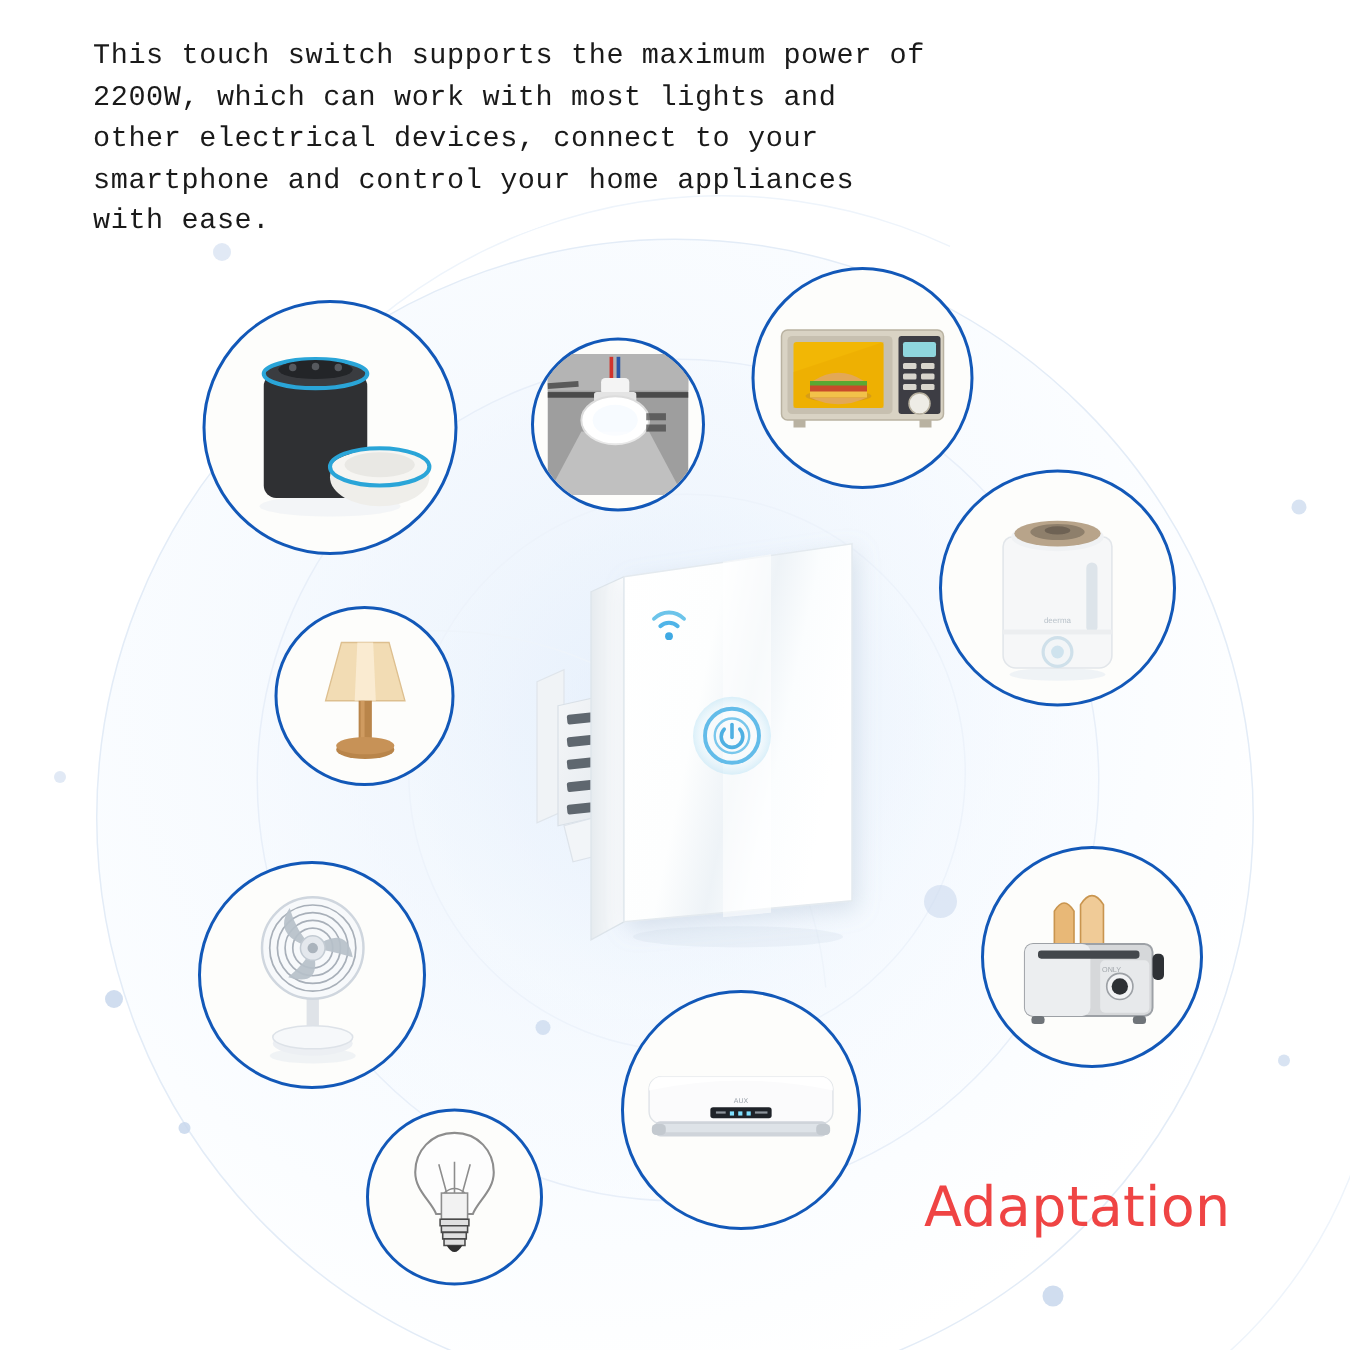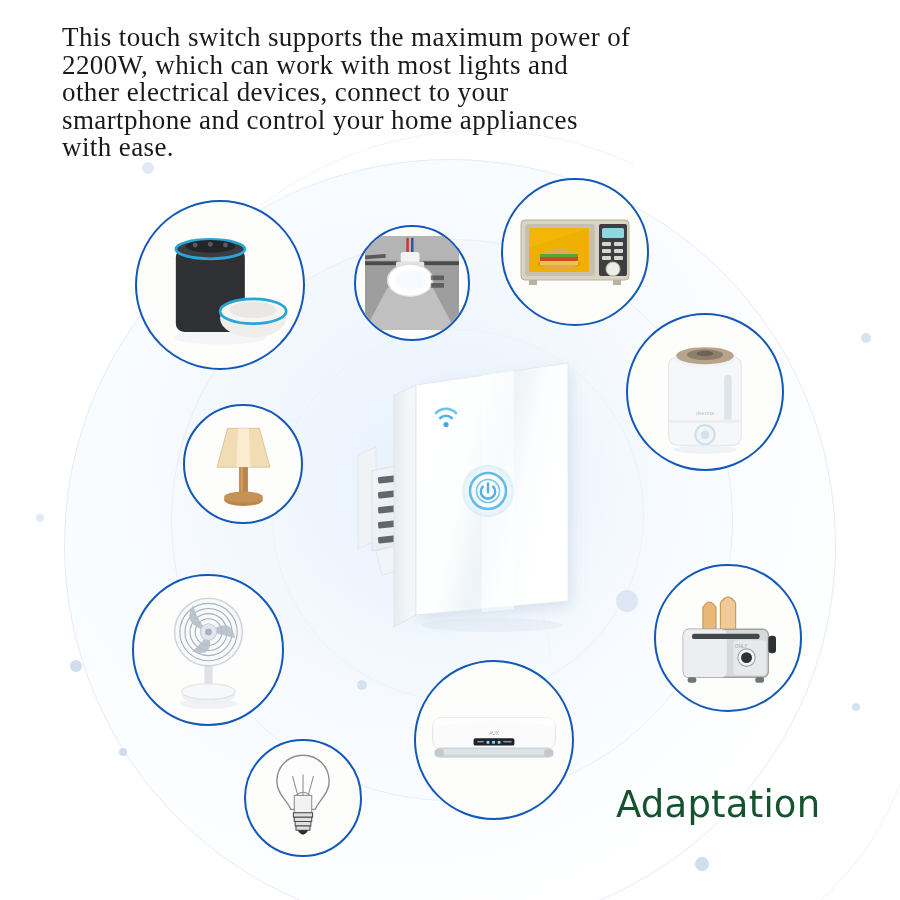--- a/index.html
+++ b/index.html
@@ -19,22 +19,22 @@
     background: #ffffff;
     overflow: hidden;
   }
 
   
   .headline {
     position: absolute;
     left: 62px;
     top: 24px;
     width: 780px;
-    font-family: Liberation Serif, serif;
-    font-size: 27px;
+    font-family: Liberation Mono, monospace;
+    font-size: 19px;
     line-height: 27.5px;
     letter-spacing: 0.4px;
     color: #1a1a1a;
     white-space: pre-wrap;
     z-index: 30;
   }
 
   
   .bg-layer {
     position: absolute;
@@ -112,21 +112,21 @@
   }
 
   
   .adaptation {
     position: absolute;
     left: 616px;
     top: 783px;
     font-family: "DejaVu Sans", "Liberation Sans", sans-serif;
     font-size: 37px;
     font-weight: 400;
-    color: #14532d;
+    color: #ef4444;
     letter-spacing: 0.2px;
     z-index: 25;
     text-align: center;
   }
 </style>
 </head>
 <body>
 
 <div id="poster">
 

